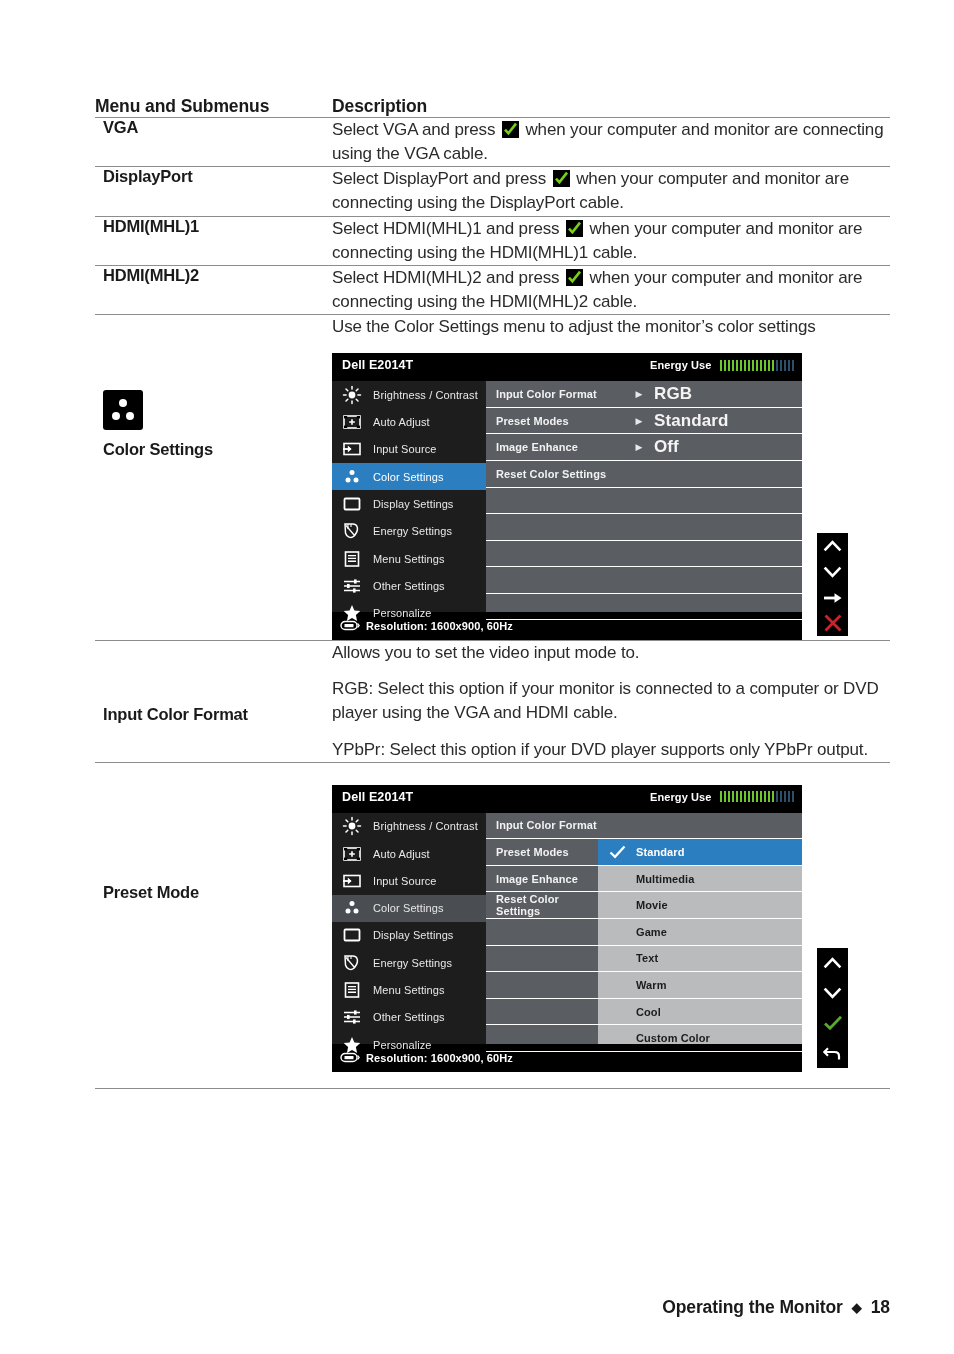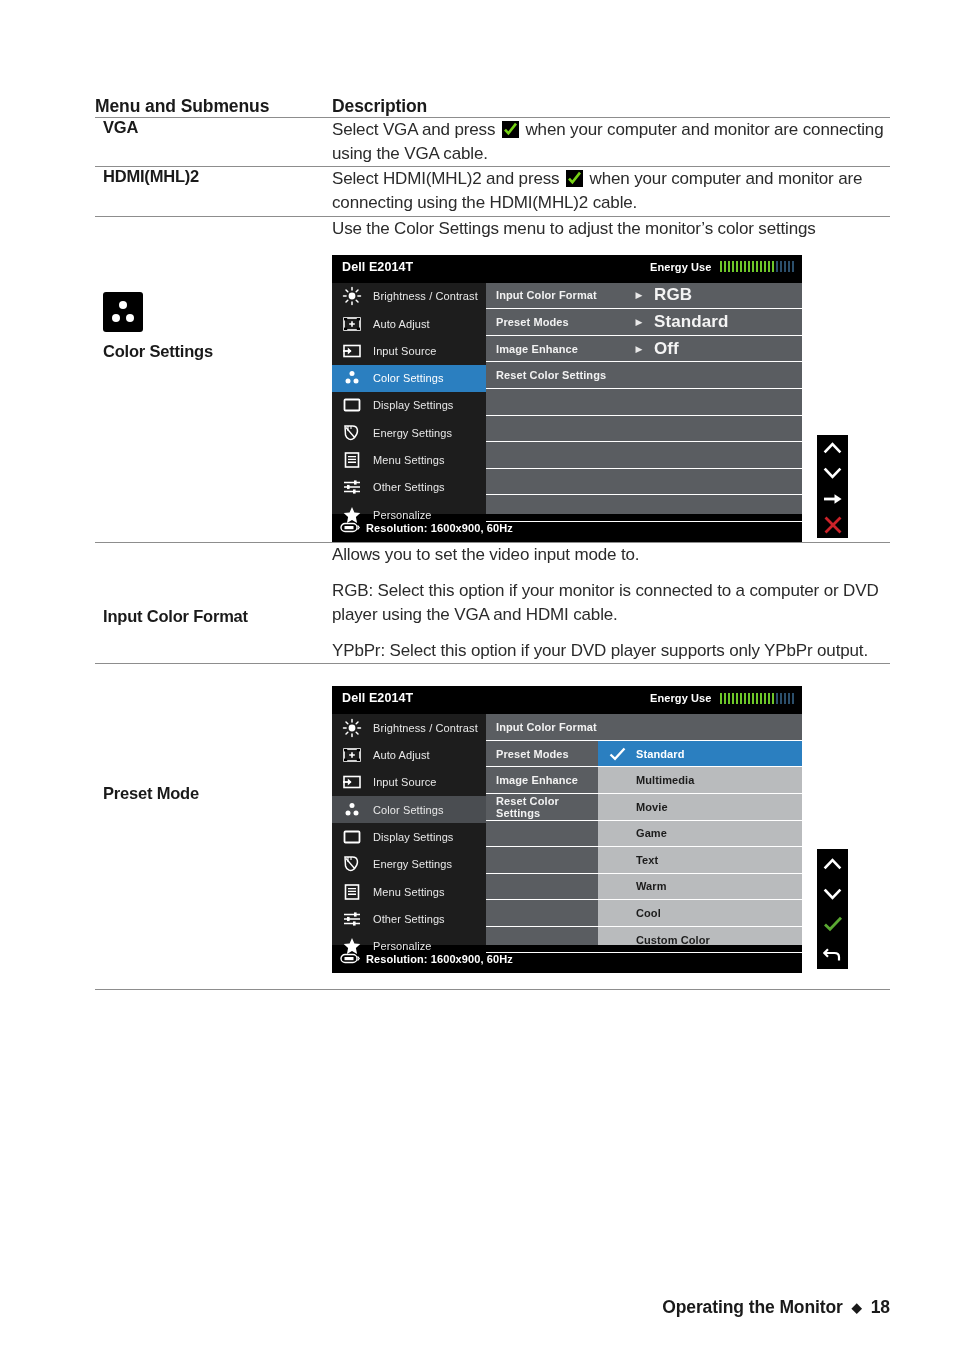--- a/index.html
+++ b/index.html
@@ -113,21 +113,45 @@
       </td>
       <td class="col-desc rule-bot row-pad">
         <div class="desc">
           <p><span>Select VGA and press </span><span class="inline-check"><svg width="15" height="15" viewBox="0 0 15 15">
                     <path d="M2 7.6 L5.4 11.3 L13 1.6" stroke="#76d116" stroke-width="2.6" fill="none"></path>
                   </svg></span><span> when your computer and monitor are connecting using the VGA cable.</span></p>
         </div>
       </td>
     </tr>
 
-
+    <tr>
+      <td class="col-menu rule-bot row-pad">
+        <div class="menu-label">DisplayPort</div>
+      </td>
+      <td class="col-desc rule-bot row-pad">
+        <div class="desc">
+          <p><span>Select DisplayPort and press </span><span class="inline-check"><svg width="15" height="15" viewBox="0 0 15 15">
+                    <path d="M2 7.6 L5.4 11.3 L13 1.6" stroke="#76d116" stroke-width="2.6" fill="none"></path>
+                  </svg></span><span> when your computer and monitor are connecting using the DisplayPort cable.</span></p>
+        </div>
+      </td>
+    </tr>
+
+    <tr>
+      <td class="col-menu rule-bot row-pad">
+        <div class="menu-label">HDMI(MHL)1</div>
+      </td>
+      <td class="col-desc rule-bot row-pad">
+        <div class="desc">
+          <p><span>Select HDMI(MHL)1 and press </span><span class="inline-check"><svg width="15" height="15" viewBox="0 0 15 15">
+                    <path d="M2 7.6 L5.4 11.3 L13 1.6" stroke="#76d116" stroke-width="2.6" fill="none"></path>
+                  </svg></span><span> when your computer and monitor are connecting using the HDMI(MHL)1 cable.</span></p>
+        </div>
+      </td>
+    </tr>
 
     <tr>
       <td class="col-menu rule-bot row-pad">
         <div class="menu-label">HDMI(MHL)2</div>
       </td>
       <td class="col-desc rule-bot row-pad">
         <div class="desc">
           <p><span>Select HDMI(MHL)2 and press </span><span class="inline-check"><svg width="15" height="15" viewBox="0 0 15 15">
                     <path d="M2 7.6 L5.4 11.3 L13 1.6" stroke="#76d116" stroke-width="2.6" fill="none"></path>
                   </svg></span><span> when your computer and monitor are connecting using the HDMI(MHL)2 cable.</span></p>

